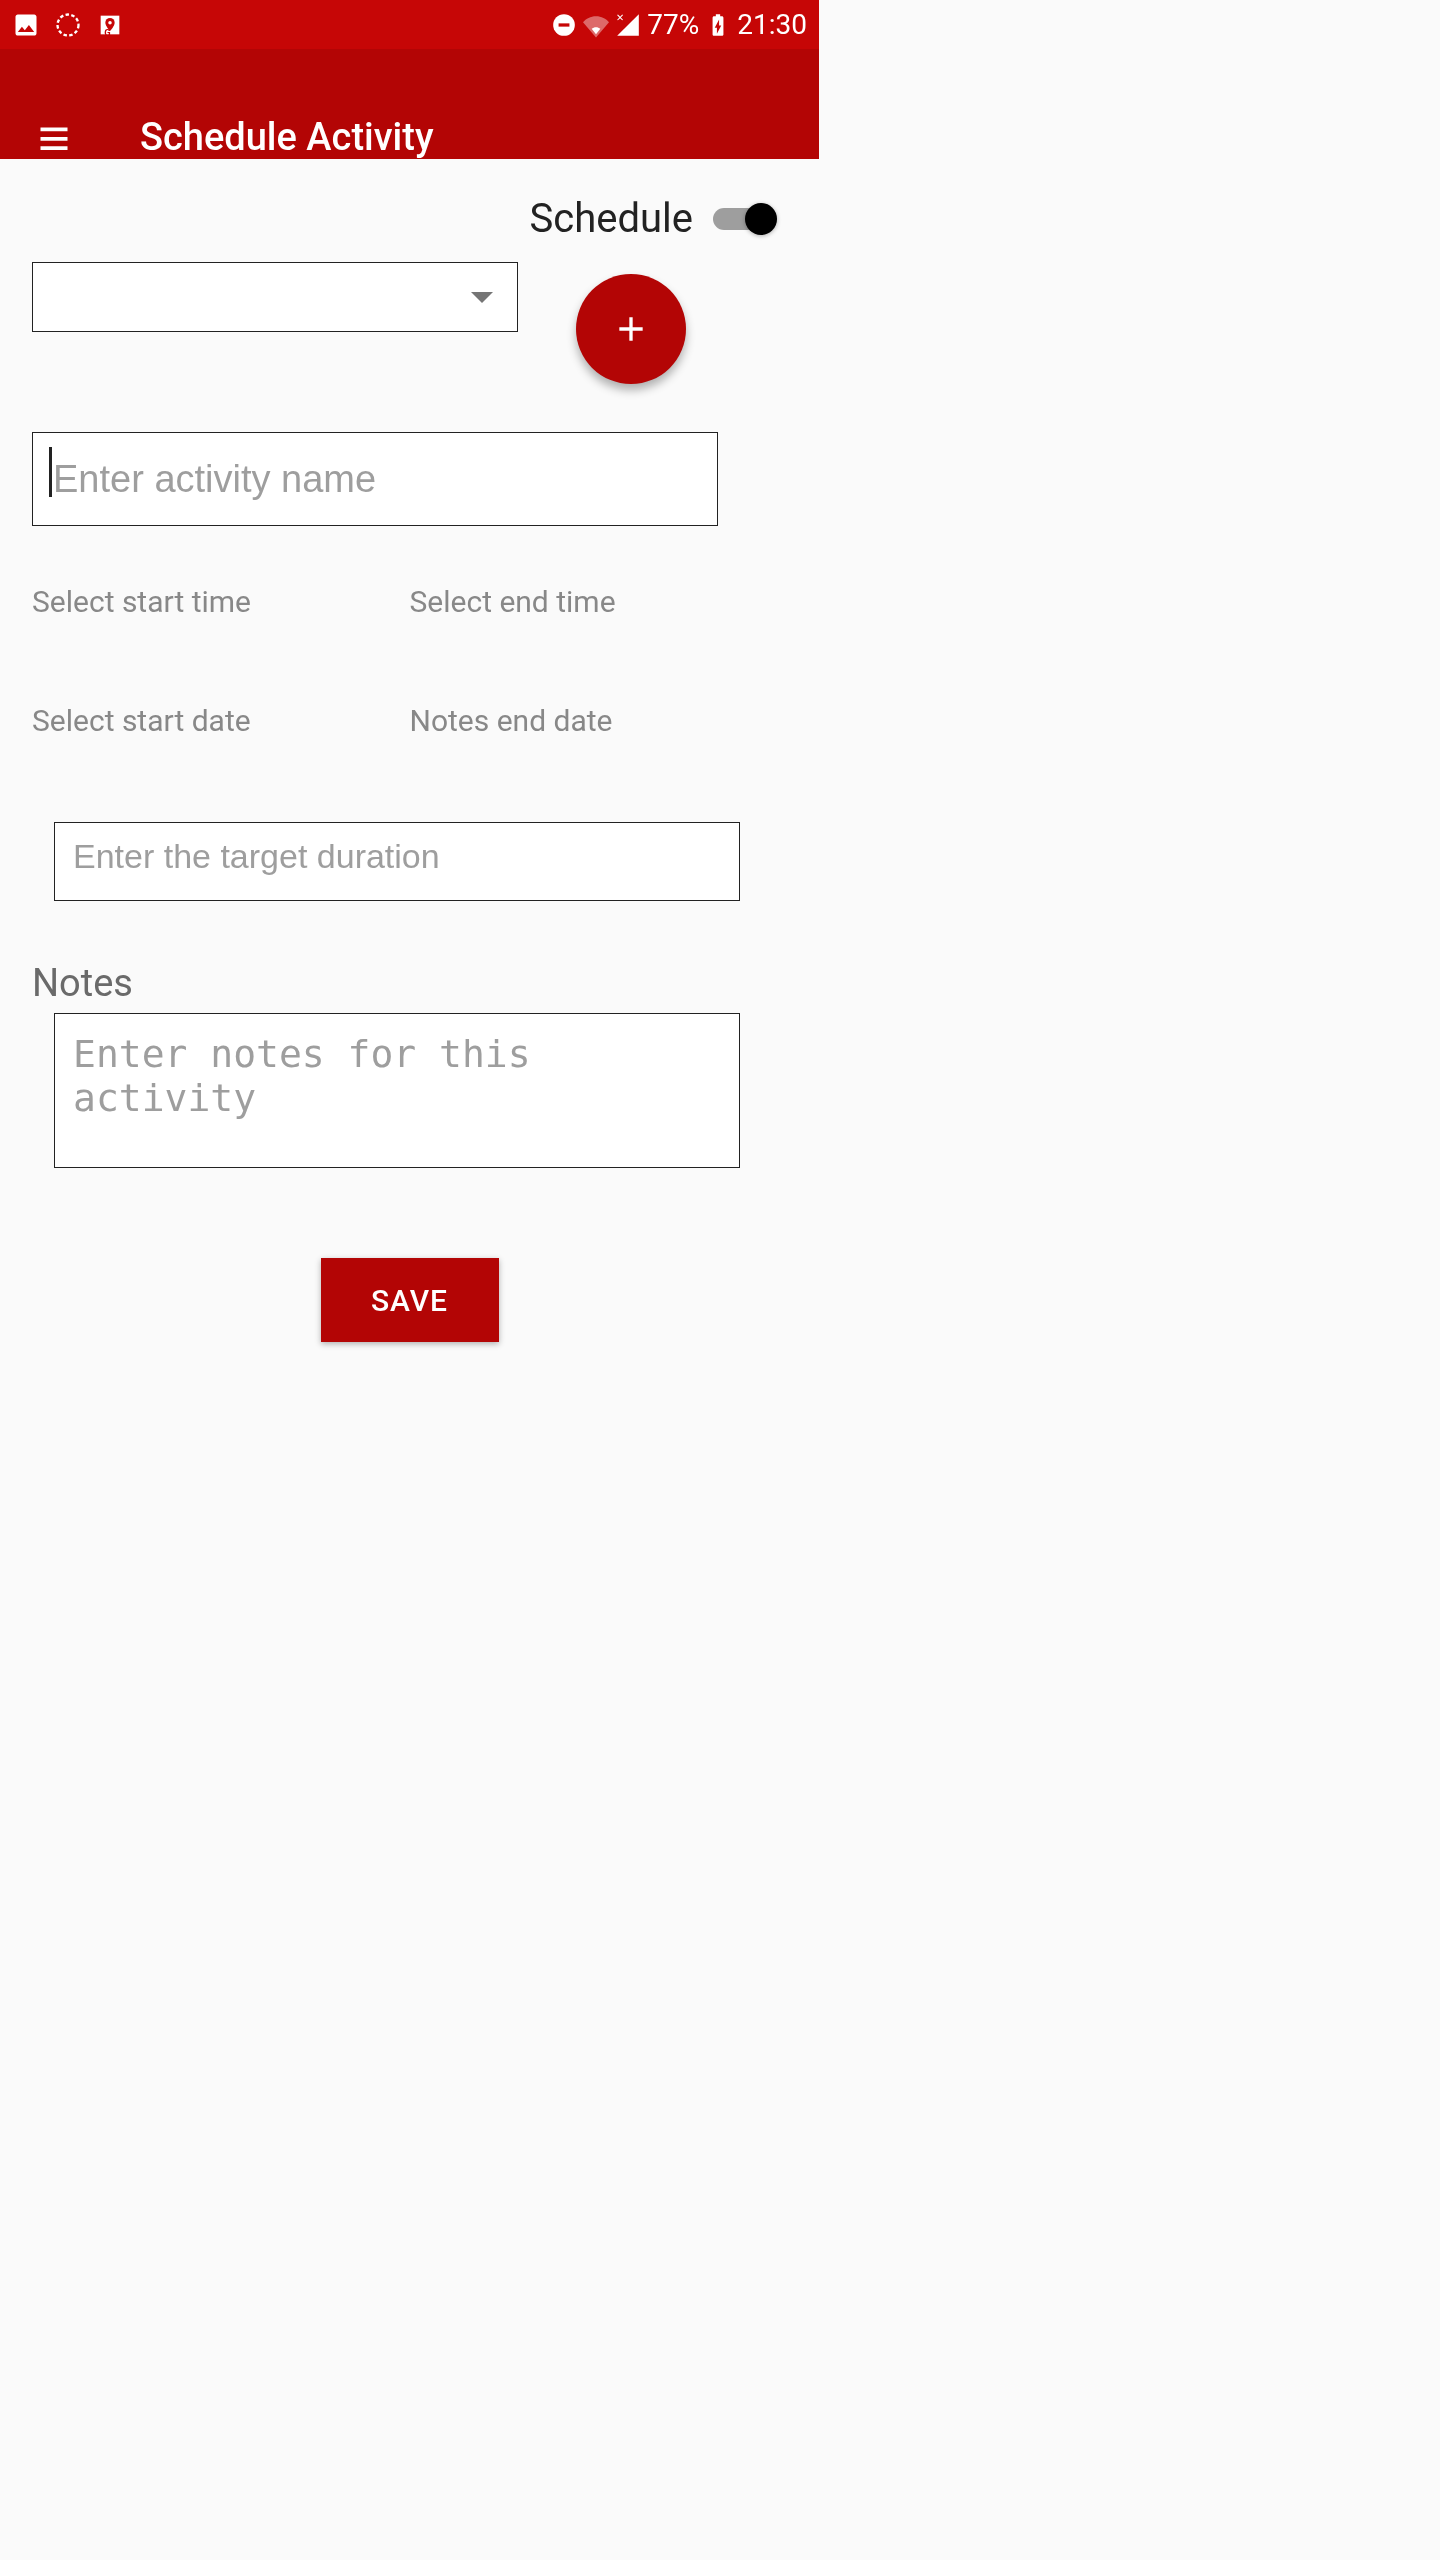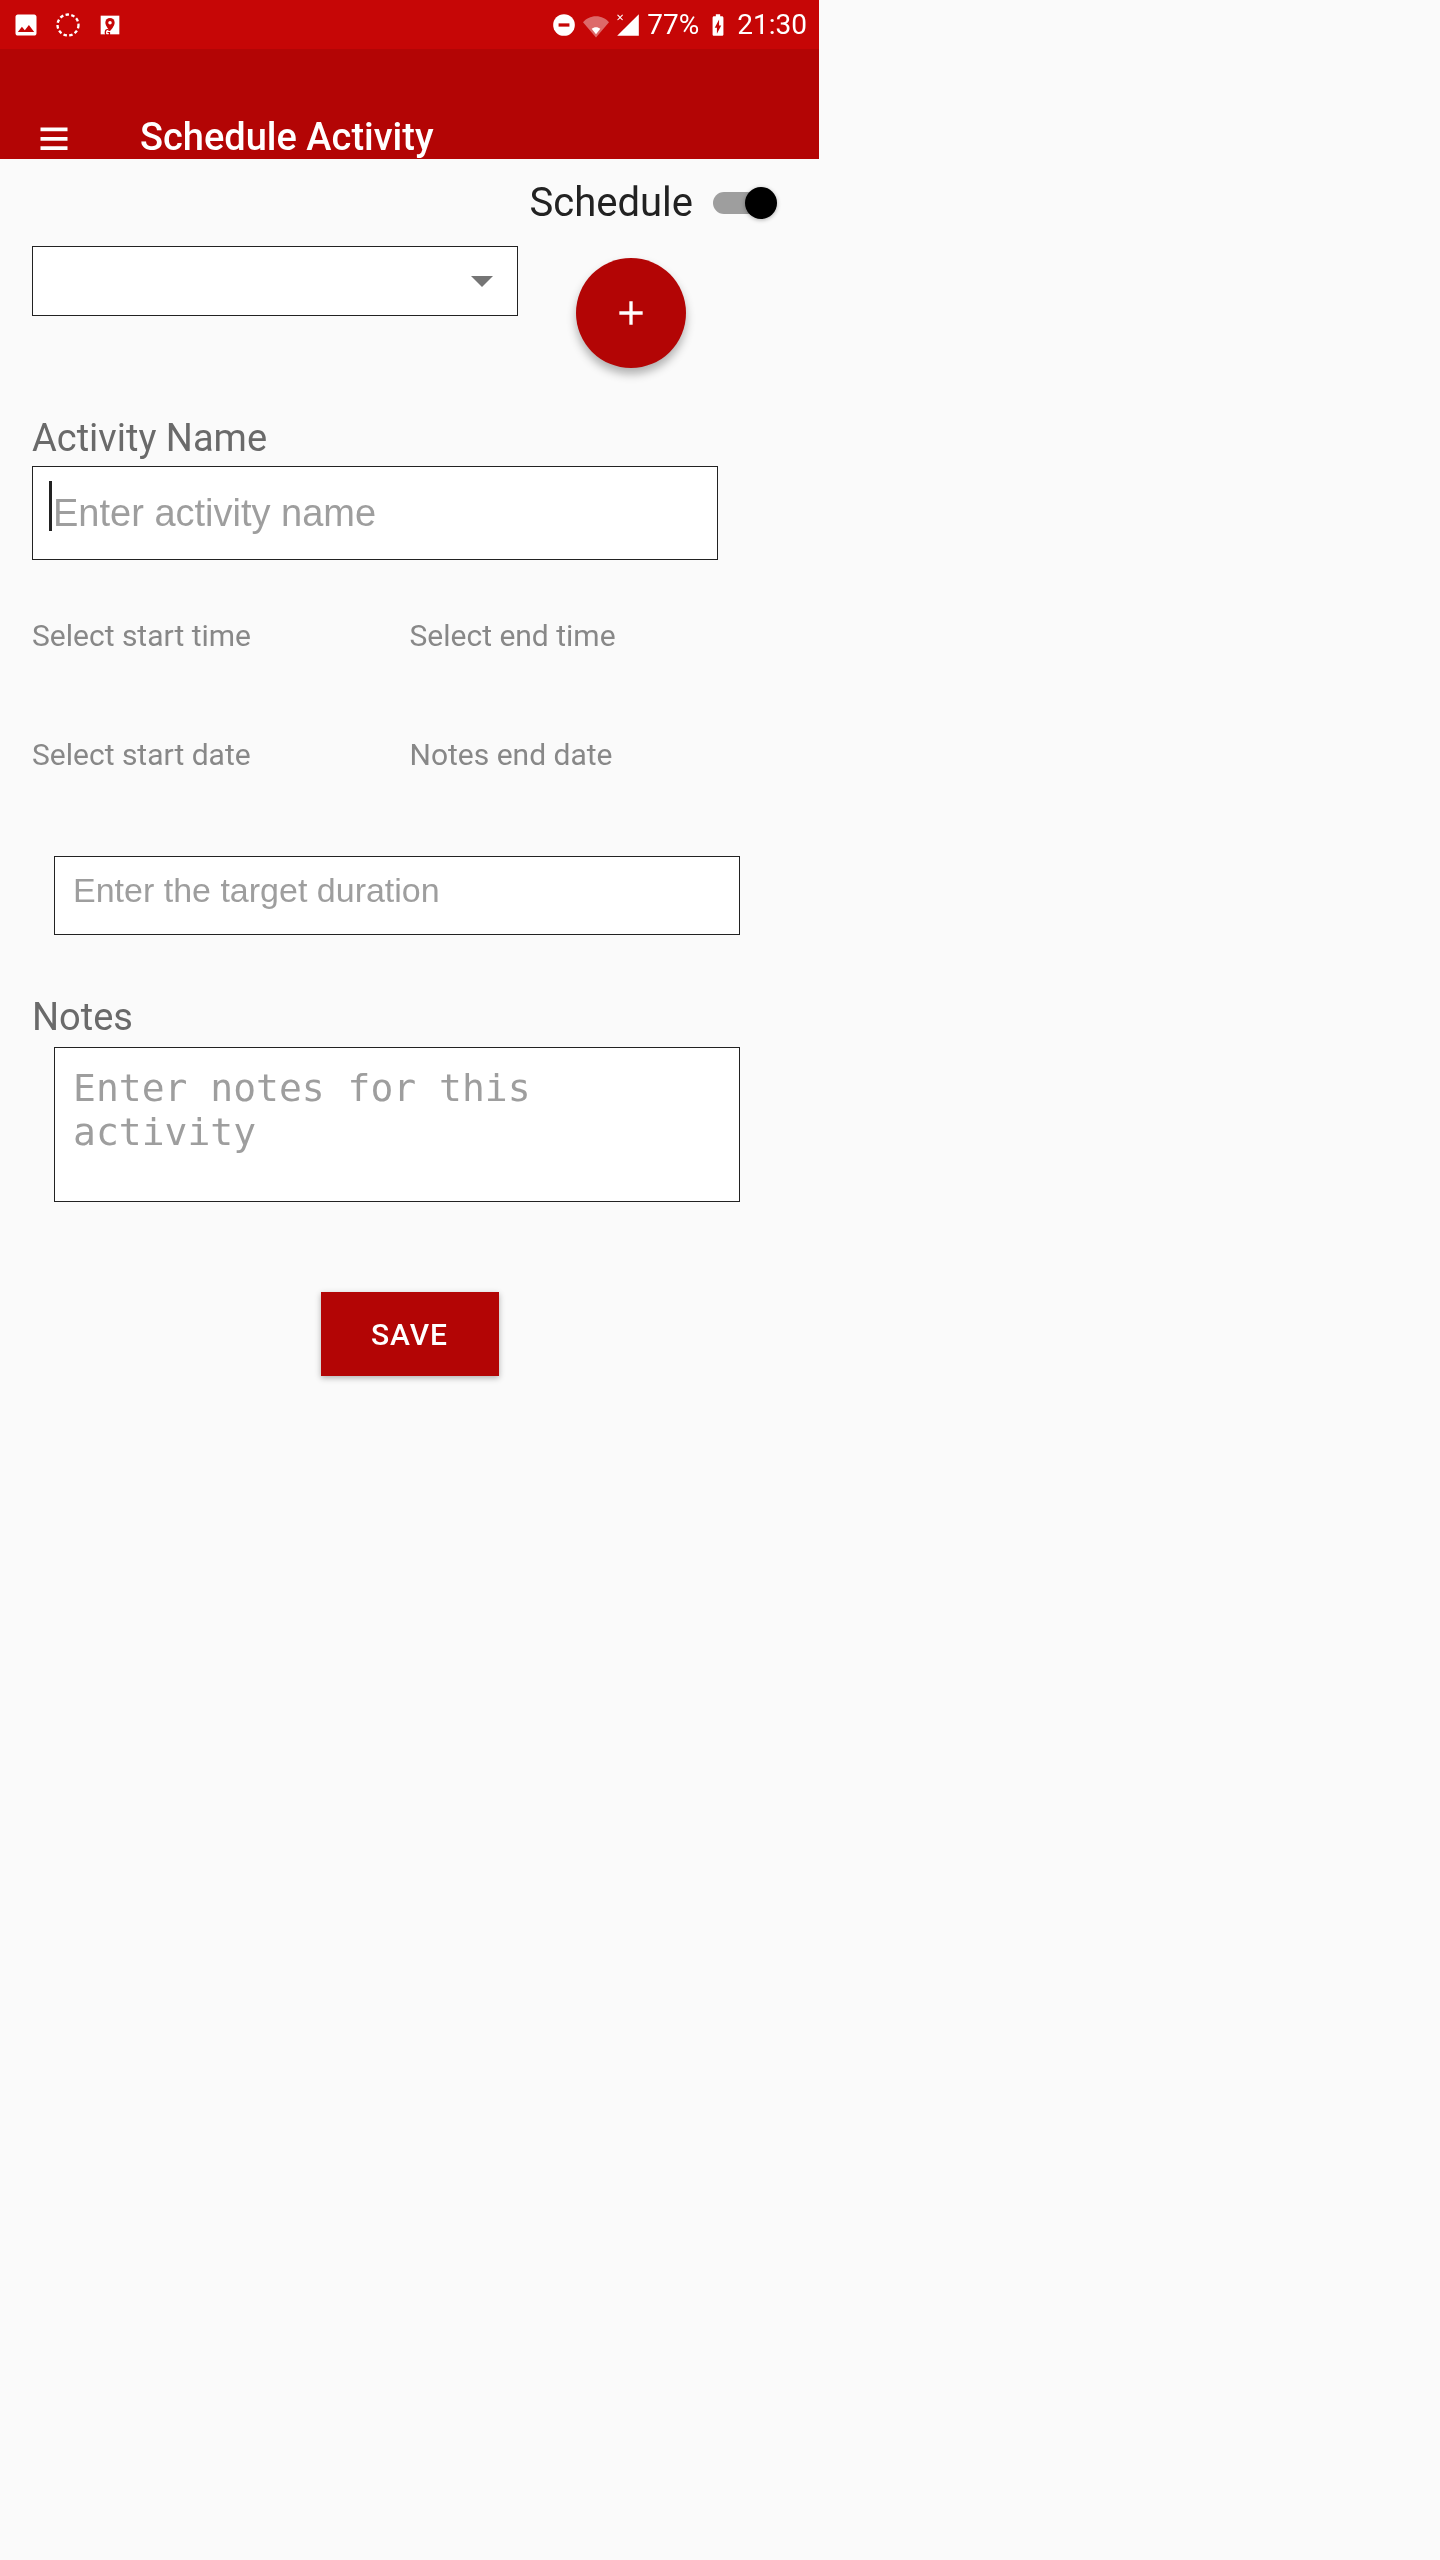--- a/index.html
+++ b/index.html
@@ -55,21 +55,21 @@
       width: 36px;
       height: 36px;
       margin-right: 68px;
     }
     .app-title {
       font-size: 38px;
       font-weight: 500;
       color: white;
     }
     .content {
-      padding: 20px 32px;
+      padding: 36px 32px;
     }
     .schedule-toggle-row {
       display: flex;
       align-items: center;
       justify-content: flex-end;
       gap: 18px;
       padding-right: 10px;
       margin-bottom: 20px;
     }
     .schedule-label {
@@ -307,21 +307,20 @@
       </div>
     </div>
     <div class="fab">
       <svg width="40" height="40" viewBox="0 0 24 24" fill="white">
           <path d="M19 13h-6v6h-2v-6H5v-2h6V5h2v6h6v2z"></path>
         </svg>
     </div>
   </div>
 
   <div class="activity-name-group">
-    <div class="field-label">Activity Name</div>
     <div class="activity-input">
       <div class="cursor-line"></div>
       <input type="text" placeholder="Enter activity name" style="">
     </div>
   </div>
 
   <div class="time-row">
     <div class="time-date-btn">Select start time</div>
     <div class="time-date-btn">Select end time</div>
   </div>

